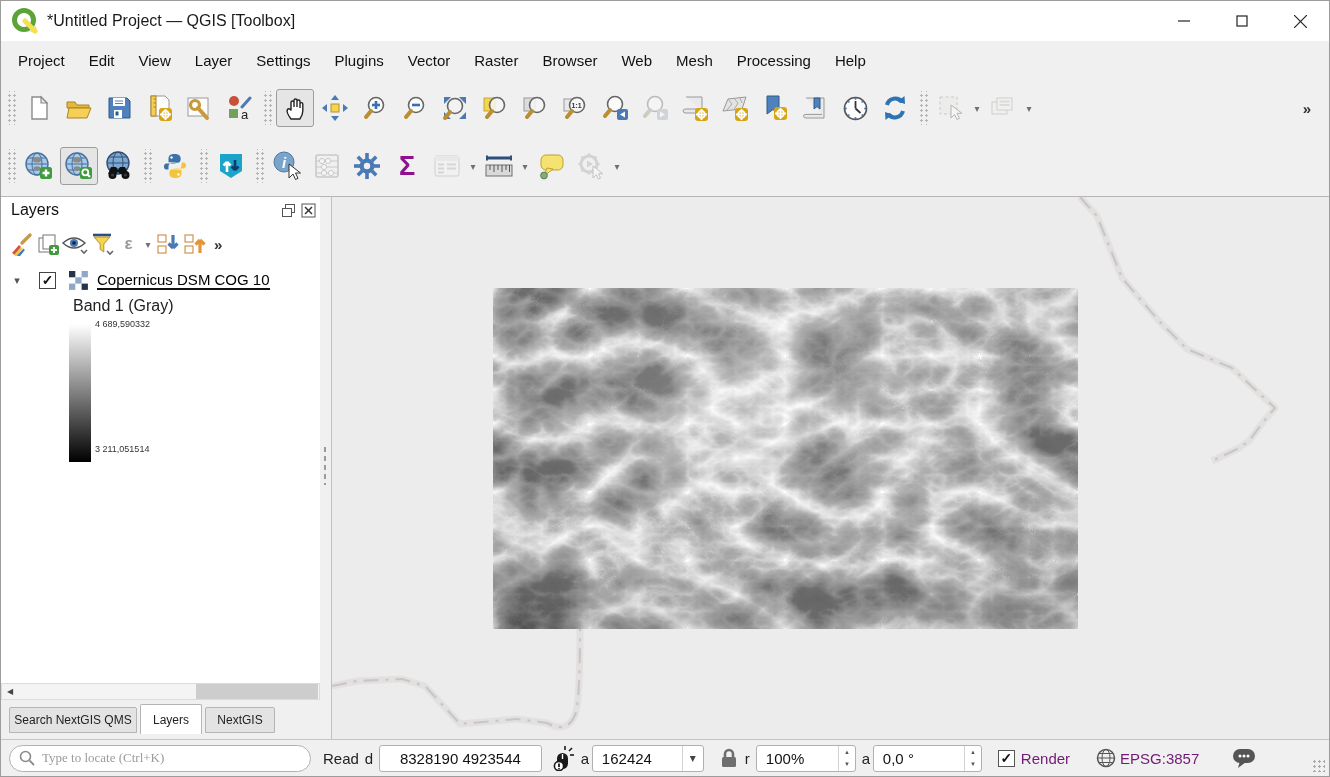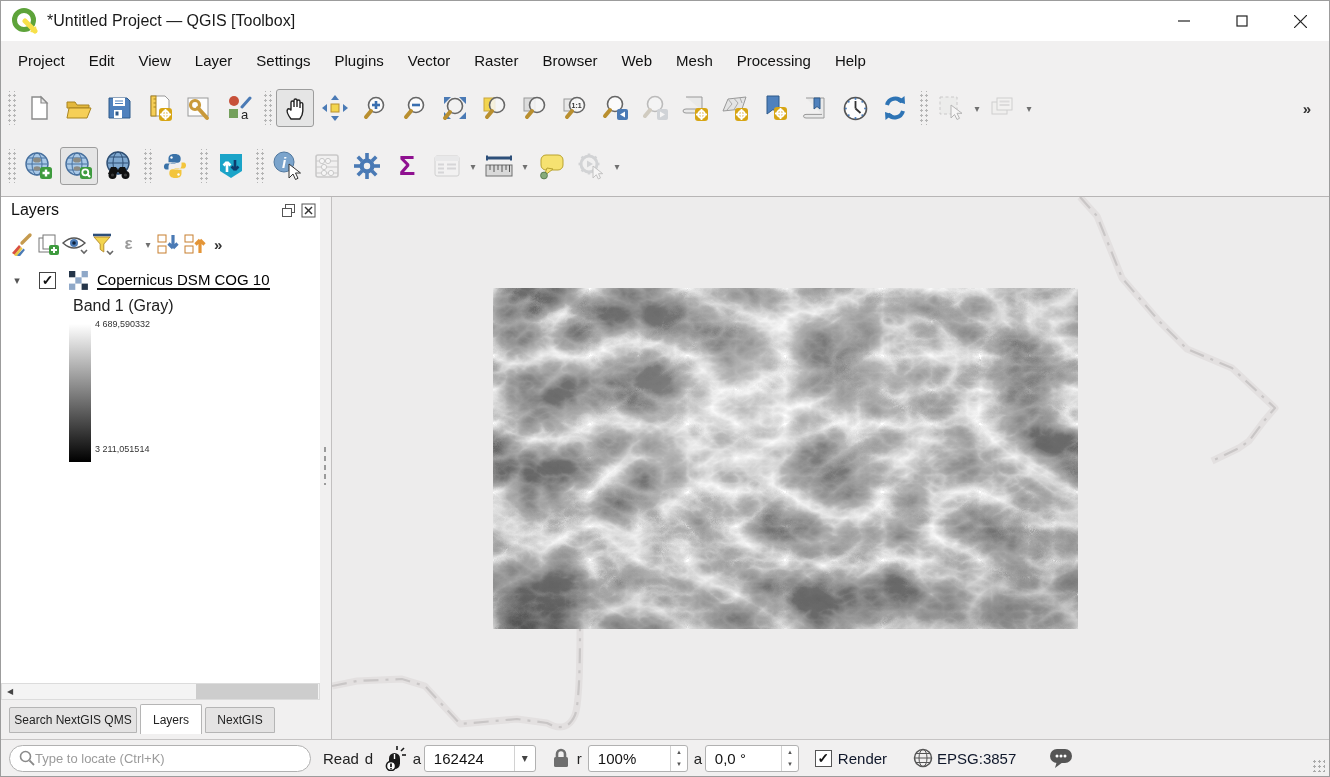--- a/index.html
+++ b/index.html
@@ -69,36 +69,36 @@
   .ptab.active-tab { top:0; height:30px; background:#fff; border-bottom:none; z-index:2; }
 
   
   #map-canvas { position:absolute; top:196px; left:330px; right:0; height:544px; background:#edecec; border-left:1px solid #c2c0c0; overflow:hidden; }
   #boundaries { position:absolute; inset:0; }
   #raster { position:absolute; left:161px; top:91px; width:585px; height:341px; }
 
   
   #statusbar { position:absolute; bottom:0; left:0; right:0; height:37px; background:#f1f0f0; border-top:1px solid #c6c4c4; display:flex; align-items:center; }
   #locator { width:302px; height:27px; margin-left:8px; background:#fff; border:1px solid #b1b1b1; border-radius:14px; display:flex; align-items:center; padding:0 8px 0 9px; }
-  #locator input { border:none; outline:none; flex:1; font-size:13px; color:#be185d; background:transparent; font-family:Liberation Sans, sans-serif; }
+  #locator input { border:none; outline:none; flex:1; font-size:13px; color:#be185d; background:transparent; margin-left:7px; font-family:Liberation Serif, serif; }
   #locator input::placeholder { color:#9b9b9b; }
   .sb-msg { margin-left:12px; font-size:15px; color:#222; white-space:nowrap; }
   .sb-frag { font-size:15px; color:#222; width:9px; overflow:hidden; white-space:nowrap; margin-left:6px; }
   .sb-box { height:27px; background:#fff; border:1px solid #b1b1b1; border-radius:3px; display:flex; align-items:center; font-size:15px; color:#111; }
   #coordbox { width:163px; justify-content:center; margin-left:5px; }
   .combo-val { flex:1; padding-left:9px; }
   .stepper { width:17px; height:100%; border-left:1px solid #d2d2d2; display:flex; flex-direction:column; }
   .stepper span { flex:1; display:flex; align-items:center; justify-content:center; font-size:6px; color:#555; }
   .stepper .up::before { content:"▲"; }
   .stepper .dn::before { content:"▼"; }
   .combo-arrow { width:21px; height:100%; border-left:1px solid #d2d2d2; display:flex; align-items:center; justify-content:center; }
   .combo-arrow::before { content:"▾"; font-size:12px; color:#444; }
   .sb-check { width:17px; height:17px; background:#fff; border:1px solid #555; display:flex; align-items:center; justify-content:center; }
   .sb-check::before { content:"✓"; font-size:14px; font-weight:bold; color:#111; }
-  .sb-label { font-size:15px; color:#0f172a; margin-left:6px; }
+  .sb-label { font-size:15px; color:#701a75; margin-left:6px; }
   #grip-corner { width:13px; height:13px; margin:14px 4px 0 0; background-image:radial-gradient(#aaa 1.2px, transparent 1.4px); background-size:5px 5px; }
 </style>
 </head>
 <body>
 
 <div id="app">
 
   <div id="titlebar">
     <svg class="qlogo" viewBox="0 0 26 26">
       <circle cx="12" cy="12" r="9.5" fill="none" stroke="#5da33a" stroke-width="5"></circle>
@@ -647,20 +647,23 @@
   <div id="statusbar">
     <div id="locator">
       <svg width="16" height="16">
           <circle cx="6.5" cy="6.5" r="5" fill="none" stroke="#8a8a8a" stroke-width="1.6"></circle>
           <line x1="10.5" y1="10.5" x2="15" y2="15" stroke="#8a8a8a" stroke-width="1.8"></line>
         </svg>
       <input type="text" placeholder="Type to locate (Ctrl+K)" style="">
     </div>
     <span class="sb-msg">Read</span>
     <span class="sb-frag">d</span>
+    <div class="sb-box" id="coordbox">
+        <span>8328190  4923544</span>
+      </div>
     <svg width="26" height="26" style="margin-left:7px;">
         <rect x="8" y="8" width="11" height="16" rx="5.5" fill="#1a1a1a"></rect>
         <line x1="13.5" y1="9" x2="13.5" y2="14" stroke="#fff" stroke-width="1.4"></line>
         <g stroke="#1a1a1a" stroke-width="1.6">
           <line x1="20" y1="6" x2="23" y2="3"></line>
           <line x1="21" y1="10" x2="25" y2="10"></line>
           <line x1="16" y1="5" x2="16" y2="1"></line>
         </g>
         <circle cx="10" cy="21" r="4.6" fill="#fff" stroke="#1a1a1a" stroke-width="1.6"></circle>
         <line x1="10" y1="18.5" x2="10" y2="22" stroke="#1a1a1a" stroke-width="1.8"></line>
@@ -677,21 +680,21 @@
       </svg>
     <span class="sb-frag">r</span>
     <div class="sb-box" style="width:100px;margin-left:2px;">
       <span class="combo-val">100%</span>
       <div class="stepper">
           <span class="up"></span>
           <span class="dn"></span>
         </div>
     </div>
     <span class="sb-frag">a</span>
-    <div class="sb-box" style="width:94px;margin-left:2px;">
+    <div class="sb-box" style="width:109px;margin-left:2px;">
       <span class="combo-val">0,0 °</span>
       <div class="stepper">
           <span class="up"></span>
           <span class="dn"></span>
         </div>
     </div>
     <span class="sb-check" style="margin-left:16px;"></span>
     <span class="sb-label">Render</span>
     <svg width="20" height="20" style="margin-left:26px;">
         <circle cx="10" cy="10" r="8.5" fill="none" stroke="#555" stroke-width="1.5"></circle>

